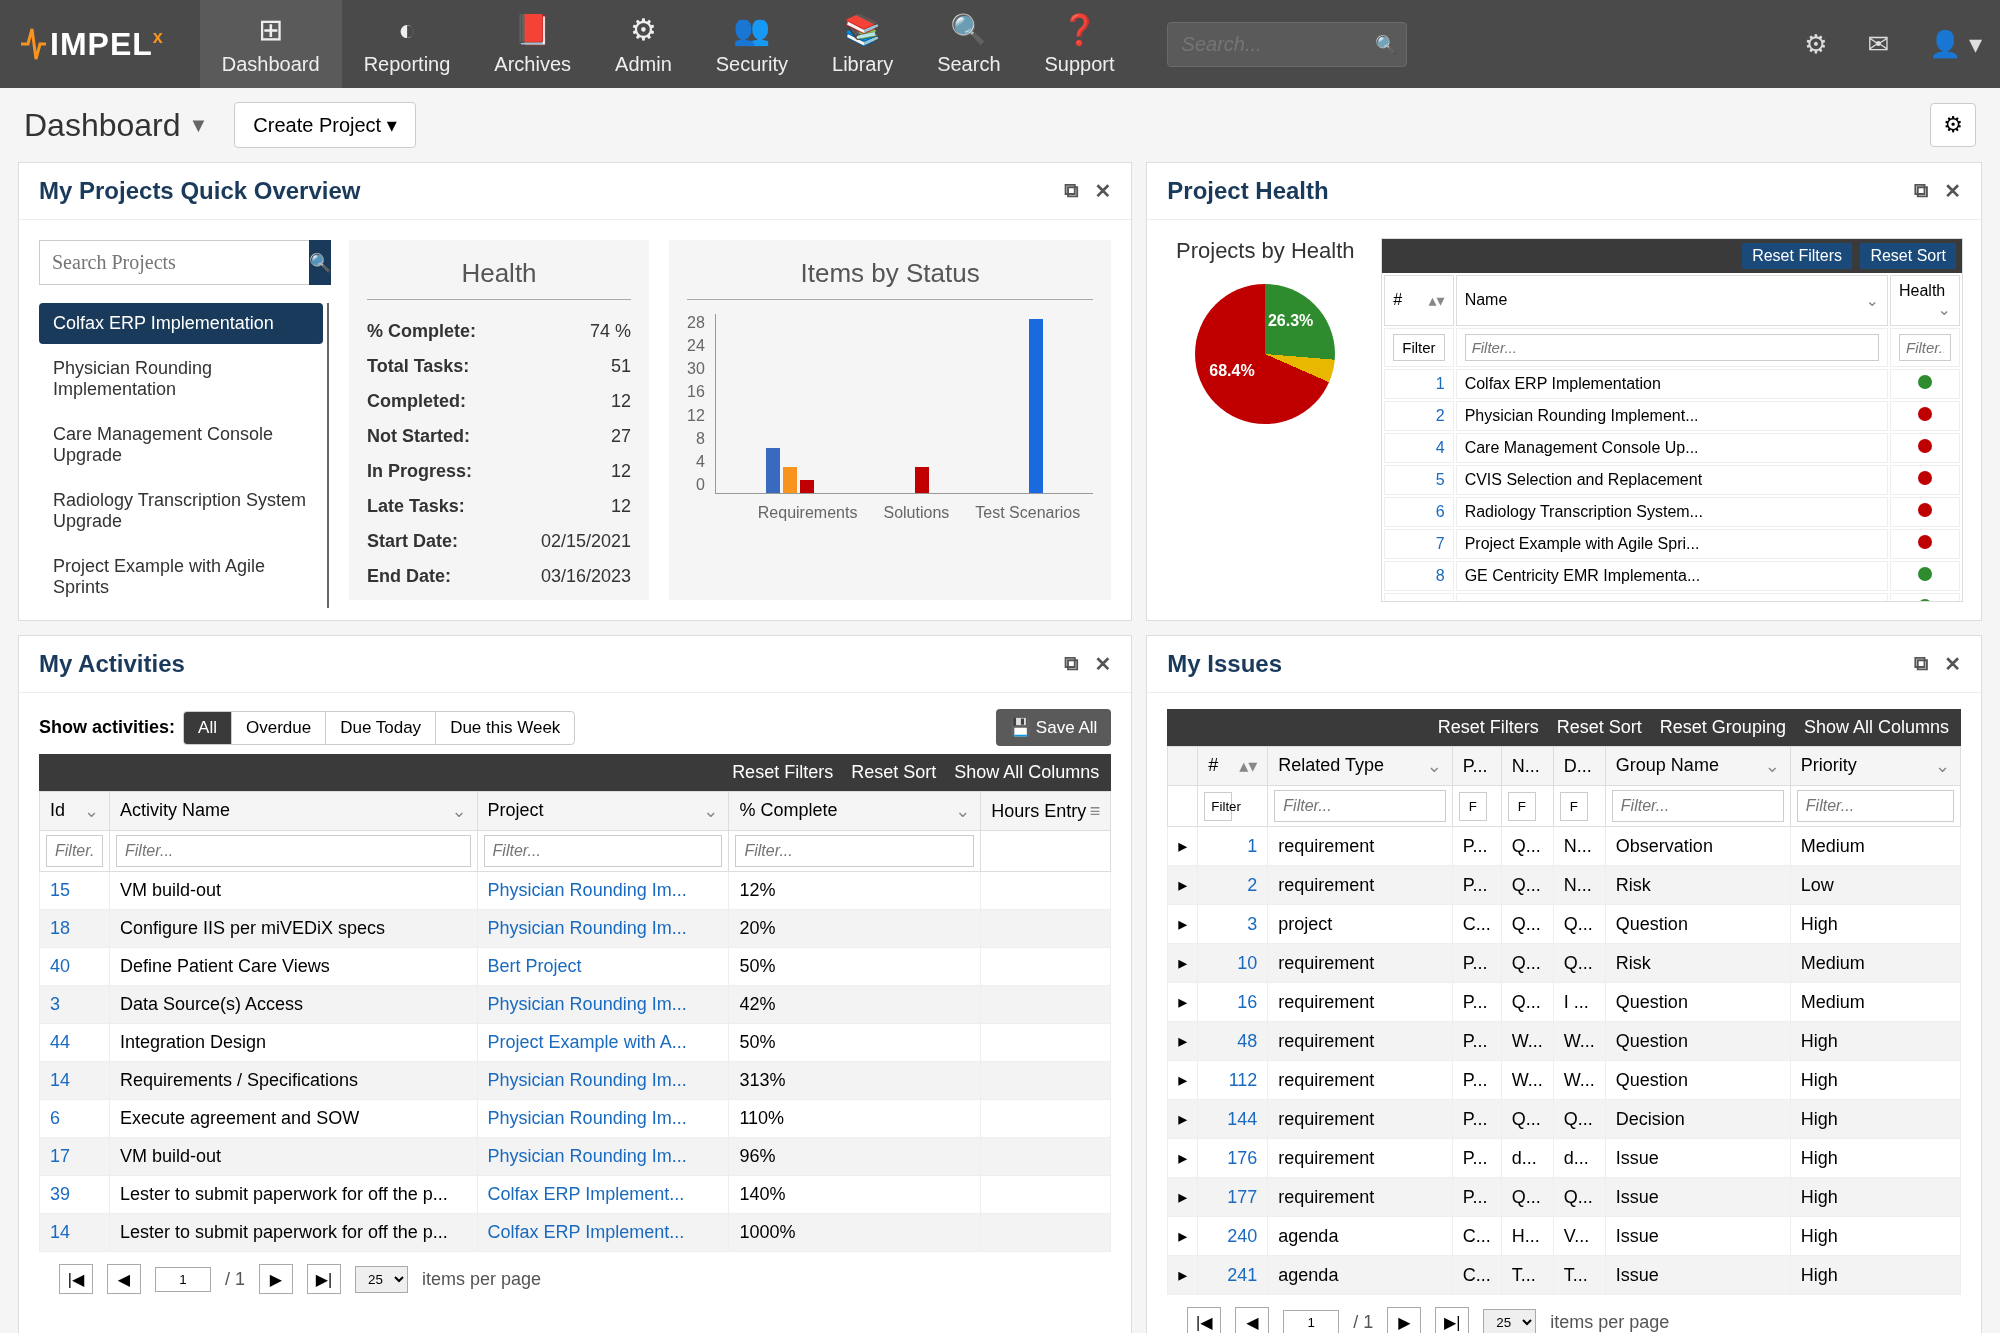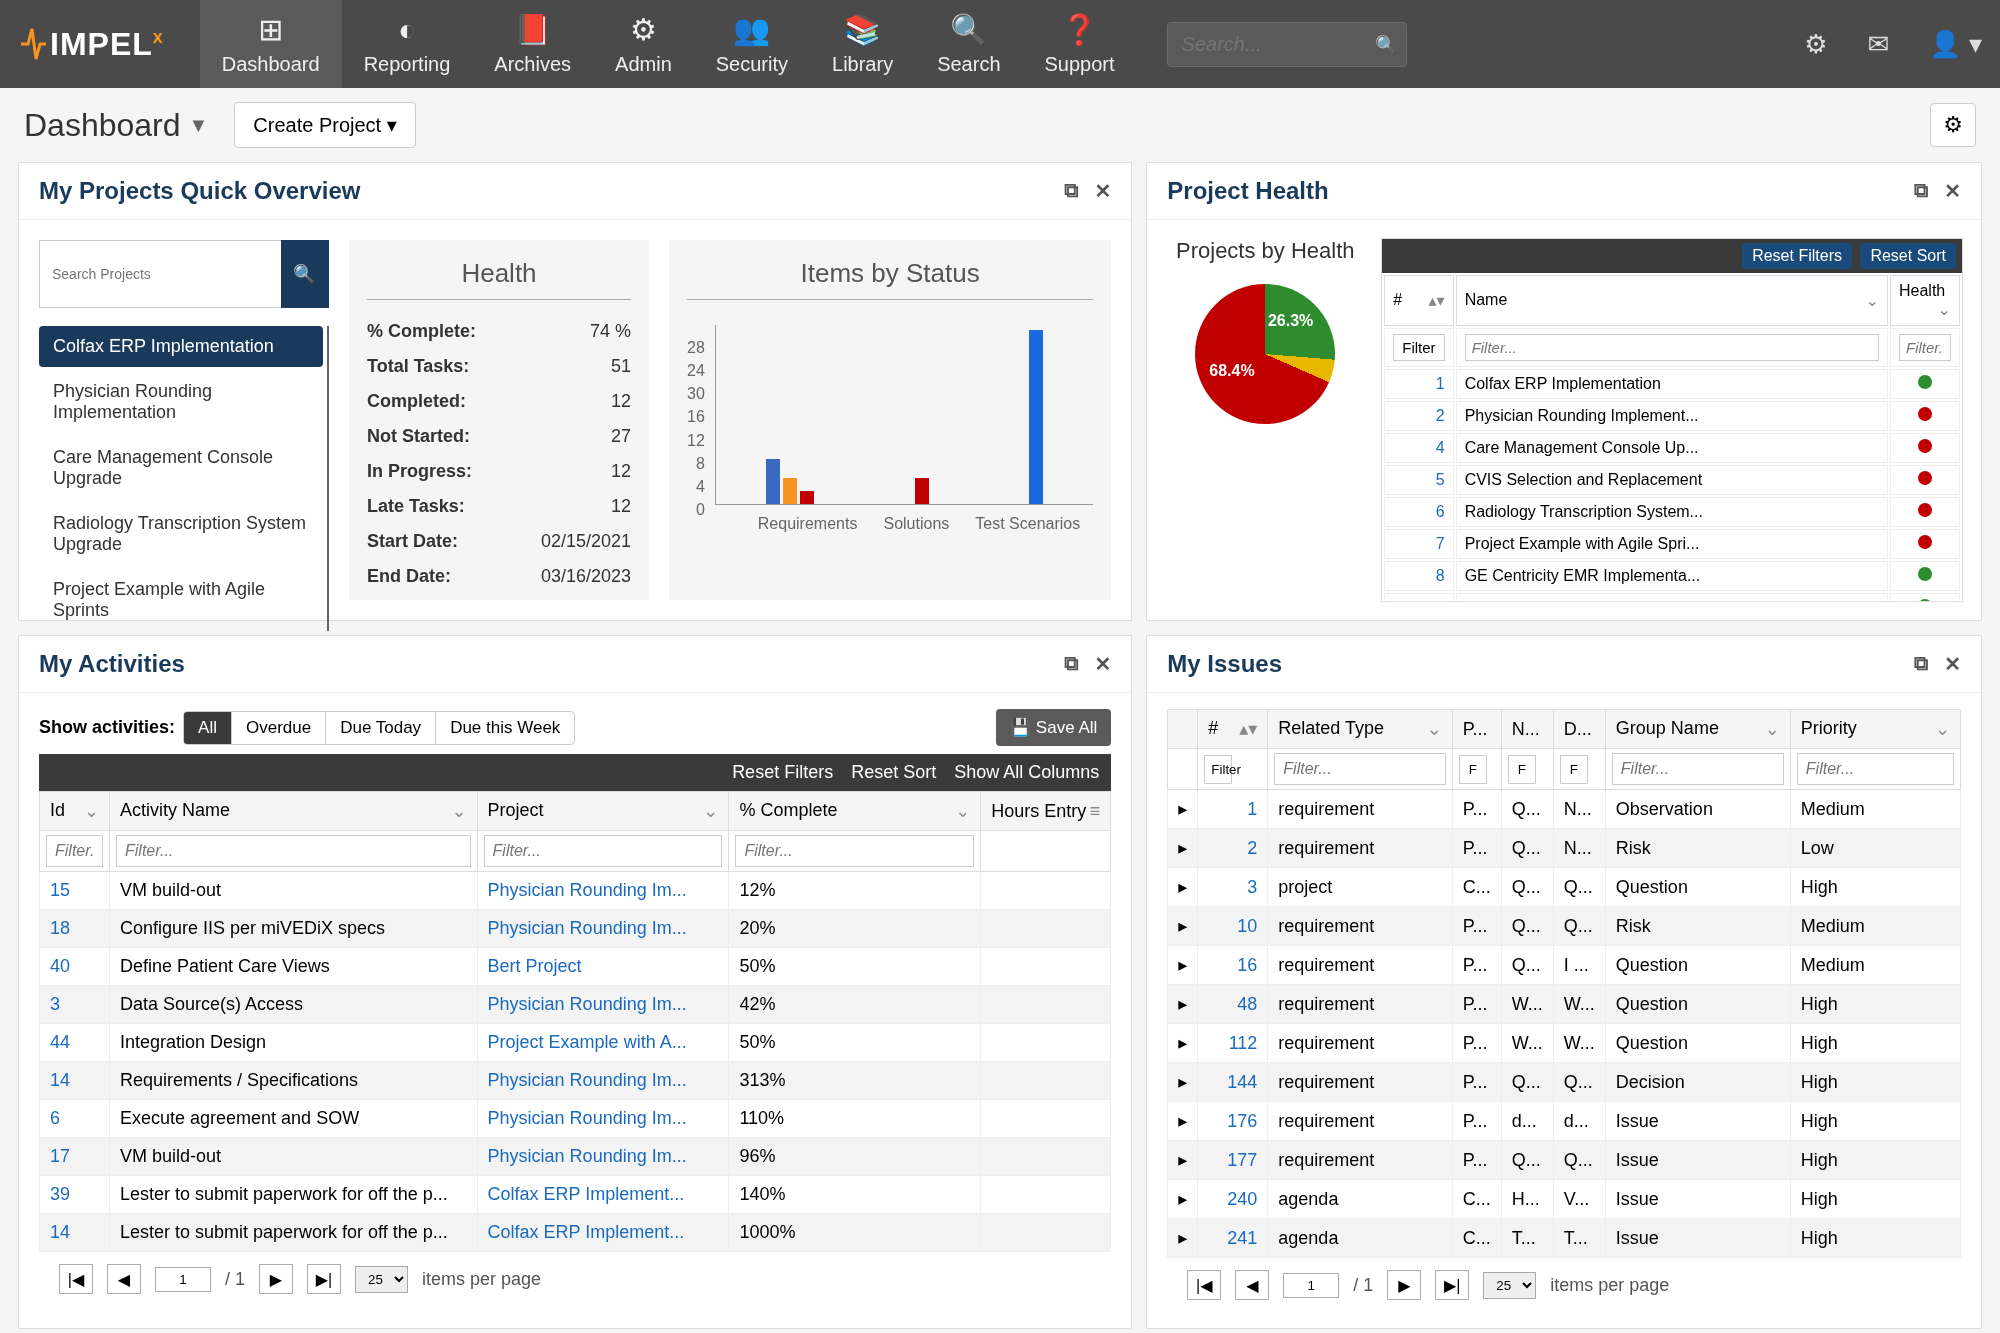--- a/index.html
+++ b/index.html
@@ -32,33 +32,33 @@
 .dash { display:grid; grid-template-columns:1fr 0.75fr; grid-template-rows:auto auto; gap:14px; padding:0 18px; }
 .panel { background:#fff; border:1px solid #ddd; position:relative; }
 .panel-hd { padding:14px 20px; font-size:24px; font-weight:bold; color:#1a3a5c; border-bottom:1px solid #eee; display:flex; align-items:center; }
 .panel-hd .hd-actions { margin-left:auto; font-size:20px; color:#555; display:flex; gap:16px; }
 .panel-hd .hd-actions span { cursor:pointer; }
 
 
 .qo-body { display:flex; padding:20px; gap:20px; height:400px; }
 .qo-left { width:290px; }
 .qo-search-wrap { display:flex; }
-.qo-search { flex:1; padding:25px 12px; border:1px solid #ccc; border-right:none; font-size:14px; }
+.qo-search { flex:1; padding:10px 12px; border:1px solid #ccc; border-right:none; font-size:20px;font-family:Liberation Serif, serif; }
 .qo-search-btn { width:48px; background:#1a3a5c; color:#fff; border:none; cursor:pointer; font-size:18px; }
 .proj-list { margin-top:18px; border-right:2px solid #666; padding-right:4px; }
 .proj-item { padding:10px 14px; cursor:pointer; border-radius:4px; margin-bottom:4px; font-size:18px; color:#333; }
 .proj-item.sel { background:#1a3a5c; color:#fff; }
 .qo-center { width:300px; background:#f5f5f5; padding:18px; }
 .qo-center h3 { text-align:center; font-weight:normal; font-size:26px; color:#555; border-bottom:1px solid #aaa; padding-bottom:10px; margin-bottom:14px; }
 .stat-row { display:flex; justify-content:space-between; padding:7px 0; font-size:18px; }
 .stat-row .lbl { font-weight:bold; color:#333; width:160px; }
 .stat-row .val { color:#333; }
 .qo-right { flex:1; background:#f5f5f5; padding:18px; }
 .qo-right h3 { text-align:center; font-weight:normal; font-size:26px; color:#555; border-bottom:1px solid #aaa; padding-bottom:10px; margin-bottom:14px; }
-.chart-area { display:flex; height:230px;align-items:center; }
+.chart-area { display:flex; height:230px; }
 .y-axis { display:flex; flex-direction:column; justify-content:space-between; padding-right:10px; color:#666; font-size:16px; text-align:right; height:180px; }
 .bars-wrap { flex:1; display:flex; justify-content:space-around; align-items:flex-end; border-left:1px solid #999; border-bottom:1px solid #999; height:180px; position:relative; }
 .bar-group { display:flex; align-items:flex-end; gap:3px; }
 .bar { width:14px; }
 .x-labels { display:flex; justify-content:space-around; color:#666; font-size:16px; margin-top:10px; padding-left:30px; }
 
 
 .ph-body { display:flex; padding:18px; gap:16px; height:400px; }
 .ph-chart { width:200px; text-align:center; }
 .ph-chart h4 { font-weight:normal; font-size:22px; color:#333; margin-bottom:20px; }
@@ -474,20 +474,21 @@
 
   <div class="panel">
     <div class="panel-hd">
       <span>My Issues</span>
       <div class="hd-actions">
         <span>⧉</span>
         <span>✕</span>
       </div>
     </div>
     <div class="ma-body">
+      <div class="dark-toolbar" id="iss-toolbar"><span>Reset Filters</span><span>Reset Sort</span><span>Reset Grouping</span><span>Show All Columns</span></div>
       <table class="grid issues-grid">
         <thead>
           <tr>
             <th style="width:30px"></th>
             <th style="width:70px"><span>#</span><span class="sort">▴▾</span></th>
             <th><span>Related Type</span><span class="sort">⌄</span></th>
             <th class="narrow"><span>P...</span></th>
             <th class="narrow"><span>N...</span></th>
             <th class="narrow"><span>D...</span></th>
             <th><span>Group Name</span><span class="sort">⌄</span></th>

